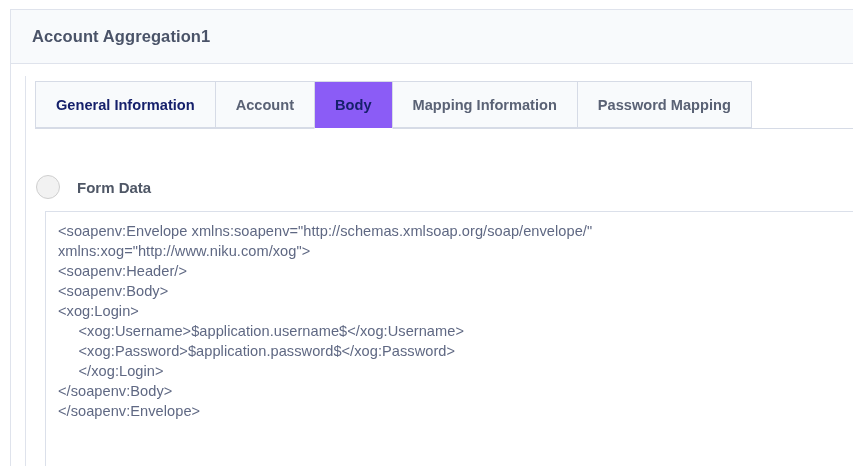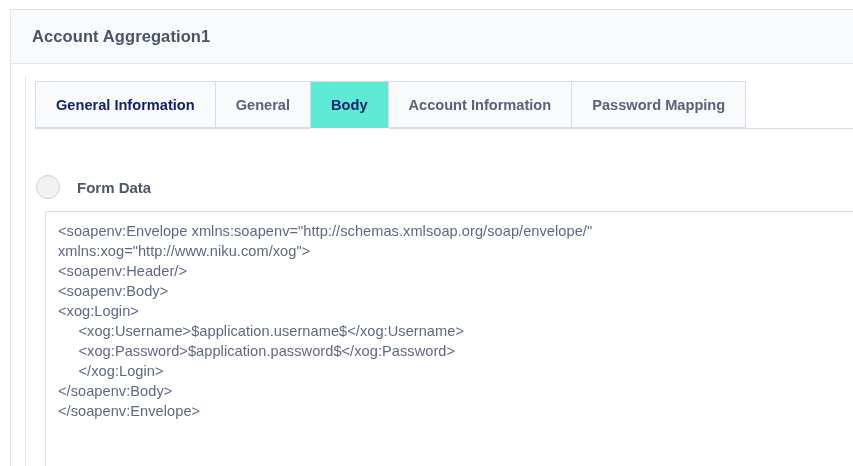--- a/index.html
+++ b/index.html
@@ -88,21 +88,21 @@
     border-left: 1px solid #d6dbe6;
     border-top: 1px solid #d6dbe6;
     border-bottom: 1px solid #d6dbe6;
     color: #5a6275;
     cursor: pointer;
     user-select: none;
   }
   .tab:last-child { border-right: 1px solid #d6dbe6; }
   .tab.link { color: #15206b; }
   .tab.active {
-    background: #5eead4;
+    background: #8b5cf6;
     color: #15206b;
     border-bottom: 1px solid #ffffff;
     border-left: 1px solid #d6dbe6;
     border-right: 1px solid #d6dbe6;
     margin-bottom: -1px;
     z-index: 2;
   }
   .tab.active + .tab { border-left: none; }
 
   
@@ -188,27 +188,27 @@
     <div class="panel-title">Account Aggregation1</div>
   </div>
 
   <div class="inner-card"></div>
 
   <div class="tabstrip">
     <div class="tab link">
       <span>General Information</span>
     </div>
     <div class="tab">
-      <span>General</span>
+      <span>Account</span>
     </div>
     <div class="tab active">
       <span>Body</span>
     </div>
     <div class="tab">
-      <span>Account Information</span>
+      <span>Mapping Information</span>
     </div>
     <div class="tab">
       <span>Password Mapping</span>
     </div>
   </div>
 
   <div class="radio-row">
 
     <div class="radio-opt">
       <span class="radio-dot"></span>

